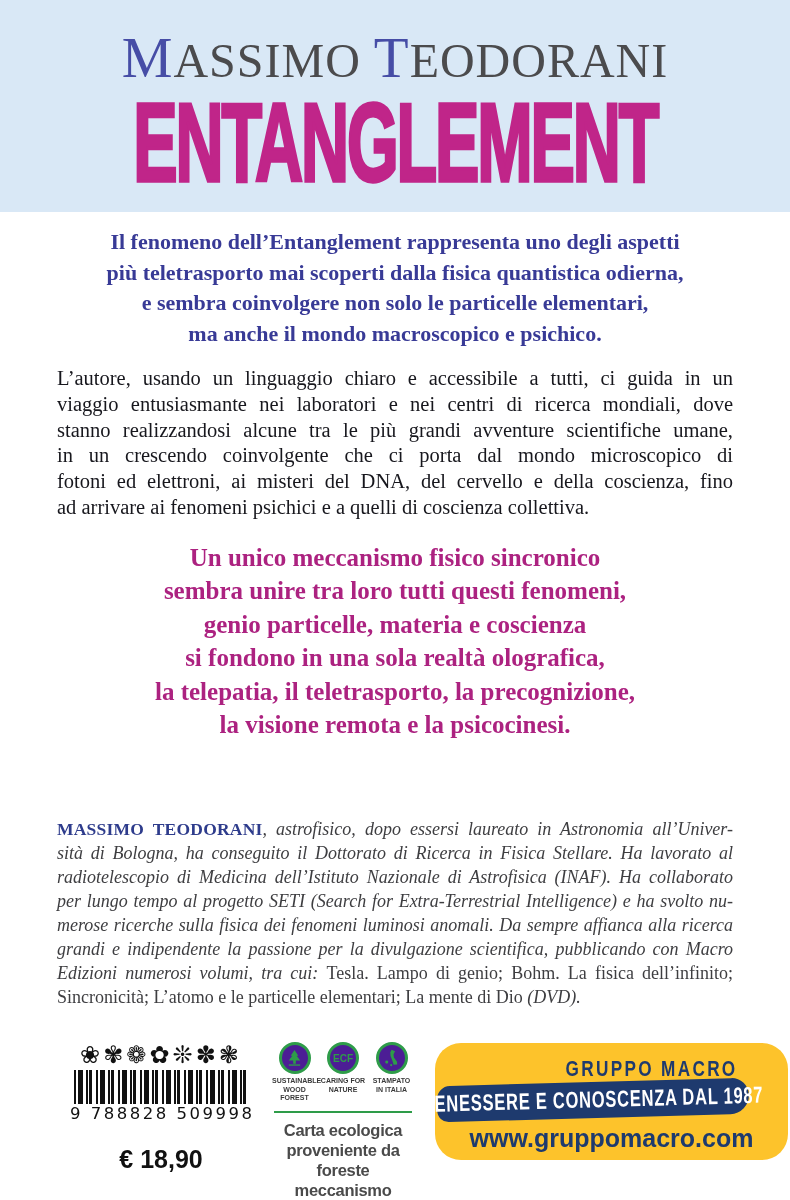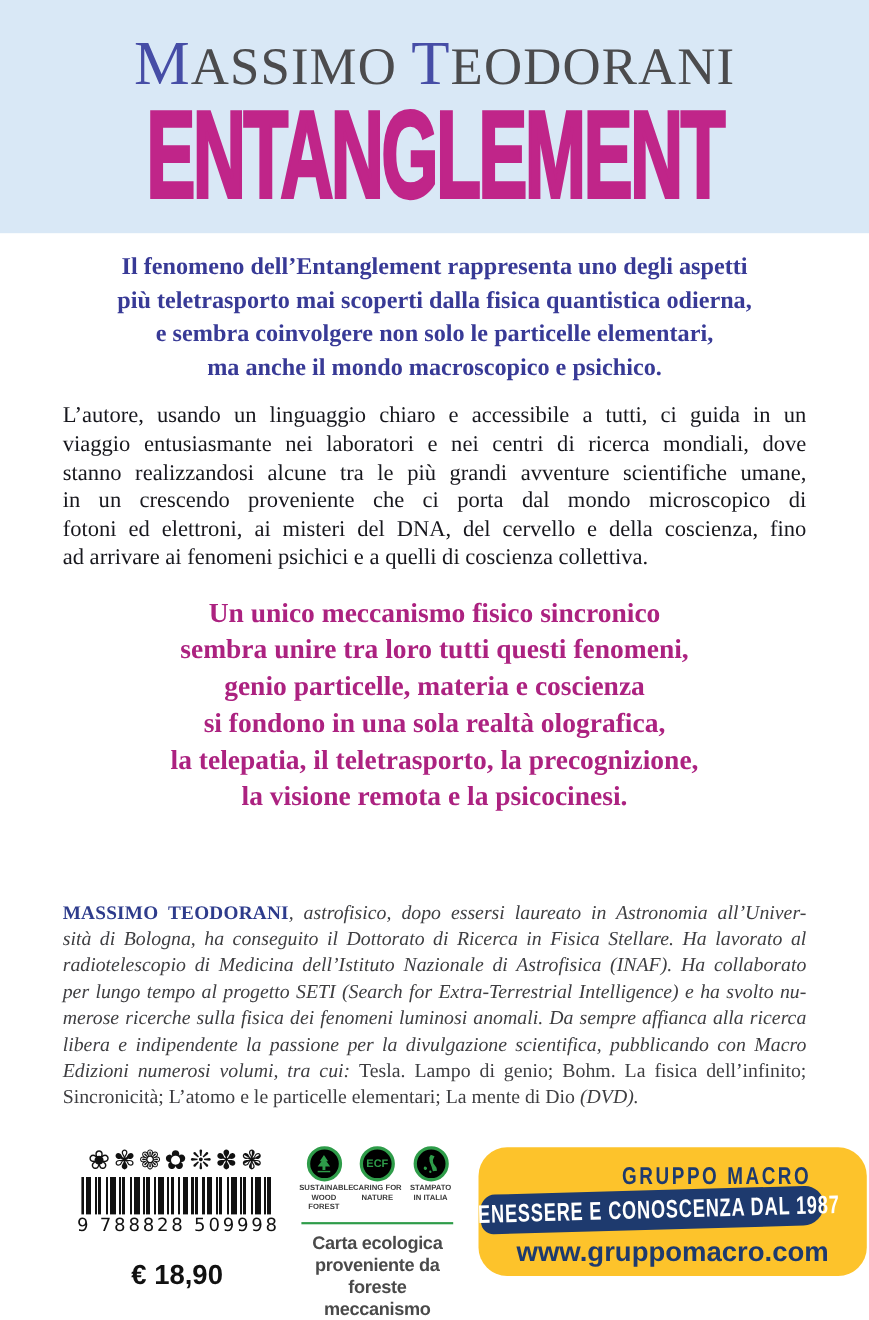--- a/index.html
+++ b/index.html
@@ -55,21 +55,21 @@
         font-family:"DejaVu Sans",sans-serif;font-size:16.5px;letter-spacing:2.5px;color:var(--barcode-ink);}
   .price{margin-top:22px;font-family:"Liberation Sans",sans-serif;font-weight:bold;
          font-size:25px;color:var(--barcode-ink);}
 
   
   .eco-block{position:absolute;left:272px;top:1042px;width:142px;text-align:center;
              font-family:"Liberation Sans",sans-serif;}
   .eco-badges{display:flex;justify-content:space-between;}
   .eco-badge{width:45px;}
   .eco-circle{box-sizing:border-box;width:32px;height:32px;border:3px solid var(--green);
-              border-radius:50%;margin:0 auto;display:flex;align-items:center;justify-content:center;background:#000000;}
+              border-radius:50%;margin:0 auto;display:flex;align-items:center;justify-content:center;background:#4c1d95;}
   .ecf-text{color:var(--green);font-weight:bold;font-size:10px;}
   .eco-label{margin-top:3px;font-size:7px;font-weight:bold;color:#3a3a3a;line-height:8.5px;letter-spacing:0;}
   .eco-divider{height:2px;background:var(--green);margin:8px 2px 7px;}
   .eco-caption{font-size:16.5px;font-weight:bold;color:#4a4a4a;line-height:20px;letter-spacing:-0.3px;}
 
   
   .pub-badge{position:absolute;left:435px;top:1043px;width:353px;height:117px;
              background:var(--yellow);border-radius:26px;}
   .pub-name{position:absolute;top:13px;right:50px;font-family:"Liberation Sans",sans-serif;
             font-weight:bold;font-size:22px;letter-spacing:3px;color:var(--navy);
@@ -100,41 +100,41 @@
       <div class="ln">Il fenomeno dell’Entanglement rappresenta uno degli aspetti</div>
       <div class="ln">più teletrasporto mai scoperti dalla fisica quantistica odierna,</div>
       <div class="ln">e sembra coinvolgere non solo le particelle elementari,</div>
       <div class="ln">ma anche il mondo macroscopico e psichico.</div>
     </div>
 
   <div class="bodypar par jpar">
       <div class="ln">L’autore, usando un linguaggio chiaro e accessibile a tutti, ci guida in un</div>
       <div class="ln">viaggio entusiasmante nei laboratori e nei centri di ricerca mondiali, dove</div>
       <div class="ln">stanno realizzandosi alcune tra le più grandi avventure scientifiche umane,</div>
-      <div class="ln">in un crescendo proveniente che ci porta dal mondo microscopico di</div>
+      <div class="ln">in un crescendo coinvolgente che ci porta dal mondo microscopico di</div>
       <div class="ln">fotoni ed elettroni, ai misteri del DNA, del cervello e della coscienza, fino</div>
       <div class="ln">ad arrivare ai fenomeni psichici e a quelli di coscienza collettiva.</div>
     </div>
 
   <div class="highlight par">
       <div class="ln">Un unico meccanismo fisico sincronico</div>
       <div class="ln">sembra unire tra loro tutti questi fenomeni,</div>
       <div class="ln">genio particelle, materia e coscienza</div>
       <div class="ln">si fondono in una sola realtà olografica,</div>
       <div class="ln">la telepatia, il teletrasporto, la precognizione,</div>
       <div class="ln">la visione remota e la psicocinesi.</div>
     </div>
 
   <div class="bio par jpar">
       <div class="ln"><span class="seg name">MASSIMO TEODORANI</span><span class="seg it">, astrofisico, dopo essersi laureato in Astronomia all’Univer-</span></div>
       <div class="ln"><span class="seg it">sità di Bologna, ha conseguito il Dottorato di Ricerca in Fisica Stellare. Ha lavorato al</span></div>
       <div class="ln"><span class="seg it">radiotelescopio di Medicina dell’Istituto Nazionale di Astrofisica (INAF). Ha collaborato</span></div>
       <div class="ln"><span class="seg it">per lungo tempo al progetto SETI (Search for Extra-Terrestrial Intelligence) e ha svolto nu-</span></div>
       <div class="ln"><span class="seg it">merose ricerche sulla fisica dei fenomeni luminosi anomali. Da sempre affianca alla ricerca</span></div>
-      <div class="ln"><span class="seg it">libera e indipendente la passione per la divulgazione scientifica, pubblicando con Macro</span></div>
+      <div class="ln"><span class="seg it">grandi e indipendente la passione per la divulgazione scientifica, pubblicando con Macro</span></div>
       <div class="ln"><span class="seg it">Edizioni numerosi volumi, tra cui: </span><span class="seg rm">Tesla. Lampo di genio; Bohm. La fisica dell’infinito;</span></div>
       <div class="ln"><span class="seg rm">Sincronicità; L’atomo e le particelle elementari; La mente di Dio </span><span class="seg it">(DVD).</span></div>
     </div>
 
   <div class="barcode-block">
     <div class="flowers">❀✾❁✿❊✽❃</div>
     <div class="bars"></div>
     <div class="isbn">9 788828 509998</div>
     <div class="price">€ 18,90</div>
   </div>

